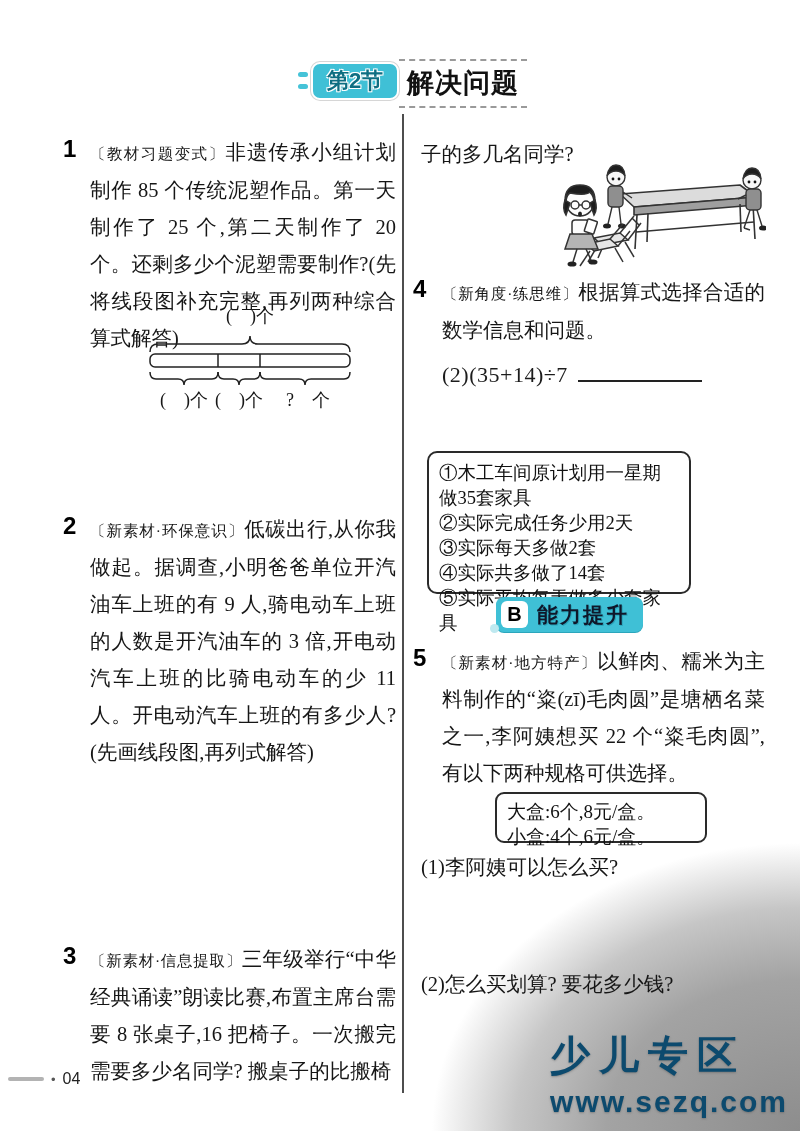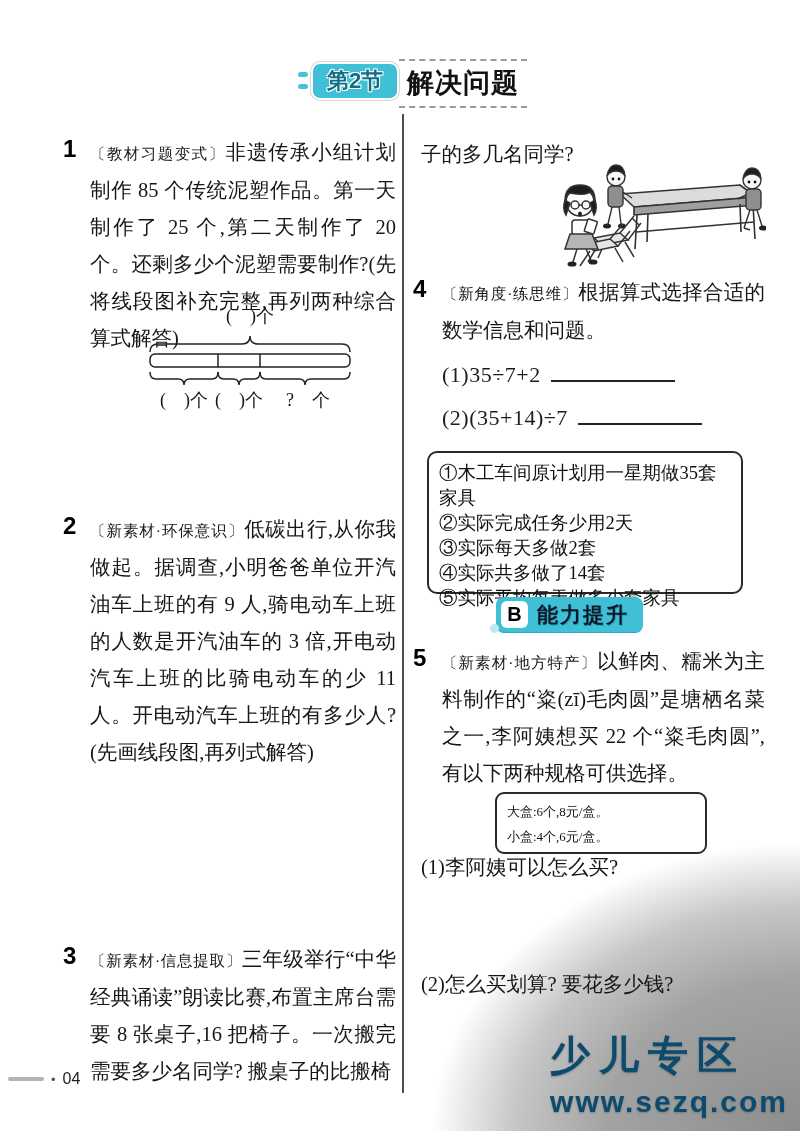--- a/index.html
+++ b/index.html
@@ -53,28 +53,28 @@
   .diagram { position:absolute; left:142px; top:306px; width:216px; height:100px; }
   .diagram .lbl { position:absolute; font-size:18px; white-space:nowrap; transform:translateX(-50%); color:#161616; }
   .diagram svg { position:absolute; left:0; top:20px; }
 
   
   .eq-row { font-size:22px; line-height:43px; letter-spacing:.5px; white-space:nowrap; }
   .blank { display:inline-block; width:124px; height:4px; border-bottom:2px solid #222; margin-left:10px; vertical-align:baseline; }
 
   
   .options-box {
-    position:absolute; left:427px; top:451px; width:316px; height:143px;
+    position:absolute; left:427px; top:451px; width:264px; height:143px;
     border:2px solid #2a2a2a; border-radius:10px; padding:8px 10px;
     font-size:18.5px; line-height:25px; color:#111;
   }
   .spec-box {
-    position:absolute; left:495px; top:792px; width:212px; height:62px;
+    position:absolute; left:495px; top:792px; width:212px; height:51px;
     border:2px solid #2a2a2a; border-radius:9px; padding:5px 10px;
-    font-size:13px; line-height:25px; color:#111; white-space:nowrap;
+    font-size:19px; line-height:25px; color:#111; white-space:nowrap;
   }
 
   
   .b-badge { position:absolute; left:496px; top:597px; height:35px; display:flex; align-items:center;
     background:#3fc0d6; border-radius:8px; padding:0 14px 0 5px; box-shadow:0 1px 0 #2ba6bc; }
   .b-badge .letter {
     width:27px; height:27px; background:#fff; border-radius:6px; margin-right:9px;
     display:flex; align-items:center; justify-content:center;
     font-family:"Liberation Sans","DejaVu Sans",sans-serif; font-weight:bold; font-size:20px; color:#000;
   }
@@ -218,21 +218,20 @@
       <circle cx="58" cy="51" r="4" fill="none"></circle>
       <line x1="51" y1="51" x2="54" y2="51" fill="none"></line>
       <ellipse cx="52" cy="60" rx="2" ry="2.6" fill="#222" stroke="none"></ellipse>
     </g>
   </svg>
 
   <div class="problem" style="left:413px; top:274px; width:352px; padding-left:29px;">
     <span class="pnum">4</span>
     <div class="ptext"><span class="tag">〔新角度·练思维〕</span><span>根据算式选择合适的数学信息和问题。</span></div>
     <div style="margin-top:4px;">
-      <div class="eq-row"><span>(1)35÷7+2</span><span class="blank"></span></div>
       <div class="eq-row"><span>(2)(35+14)÷7</span><span class="blank"></span></div>
     </div>
   </div>
 
   <div class="options-box">
     <div>①木工车间原计划用一星期做35套家具</div>
     <div>②实际完成任务少用2天</div>
     <div>③实际每天多做2套</div>
     <div>④实际共多做了14套</div>
     <div>⑤实际平均每天做多少套家具</div>

